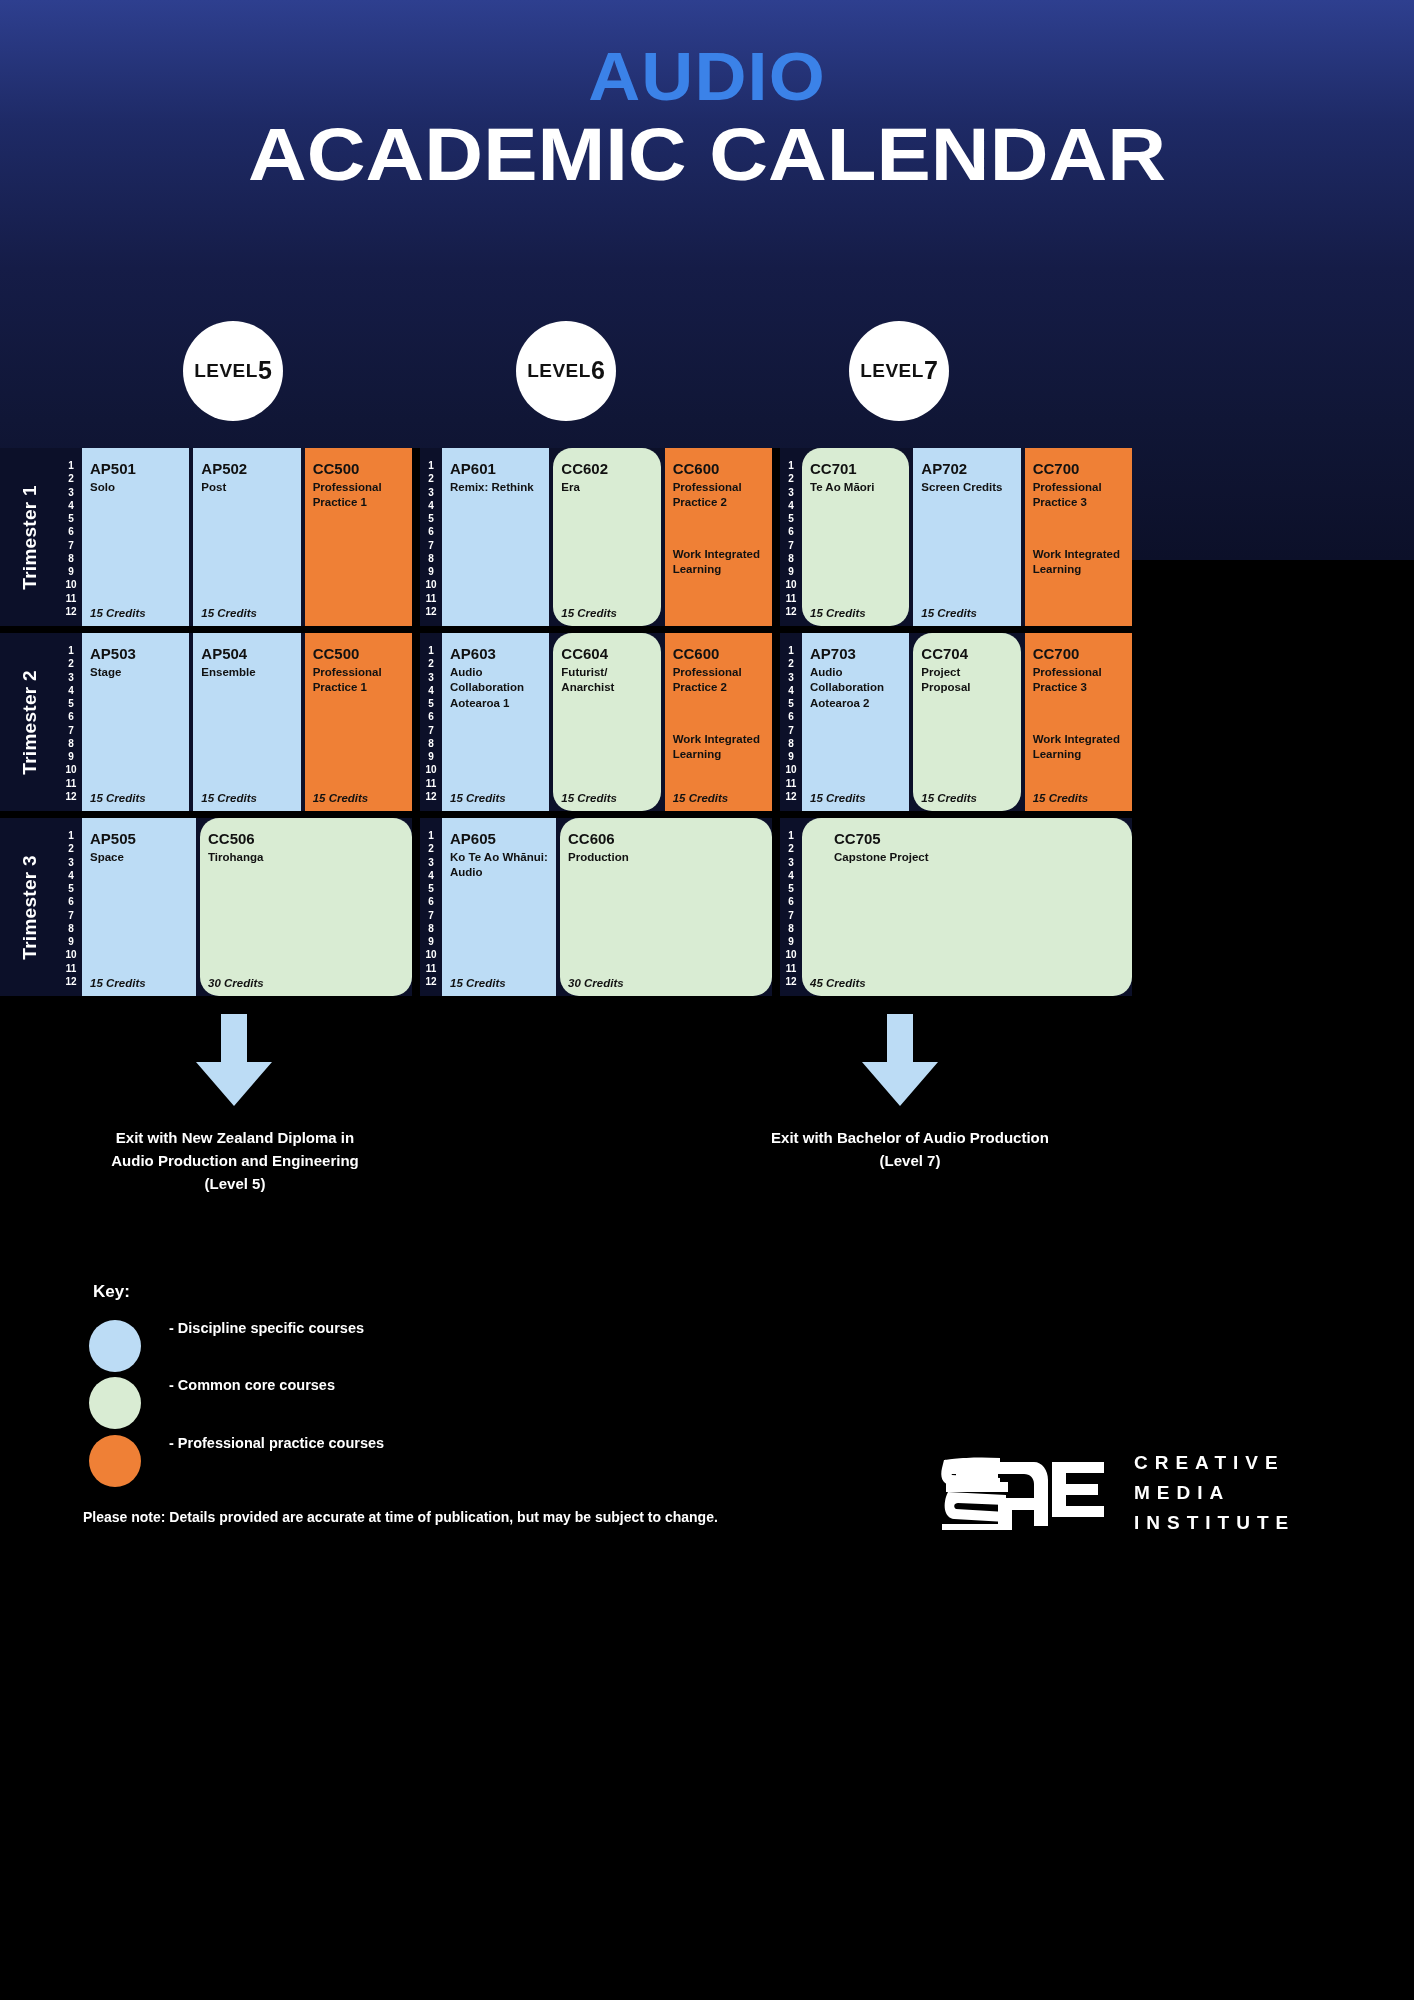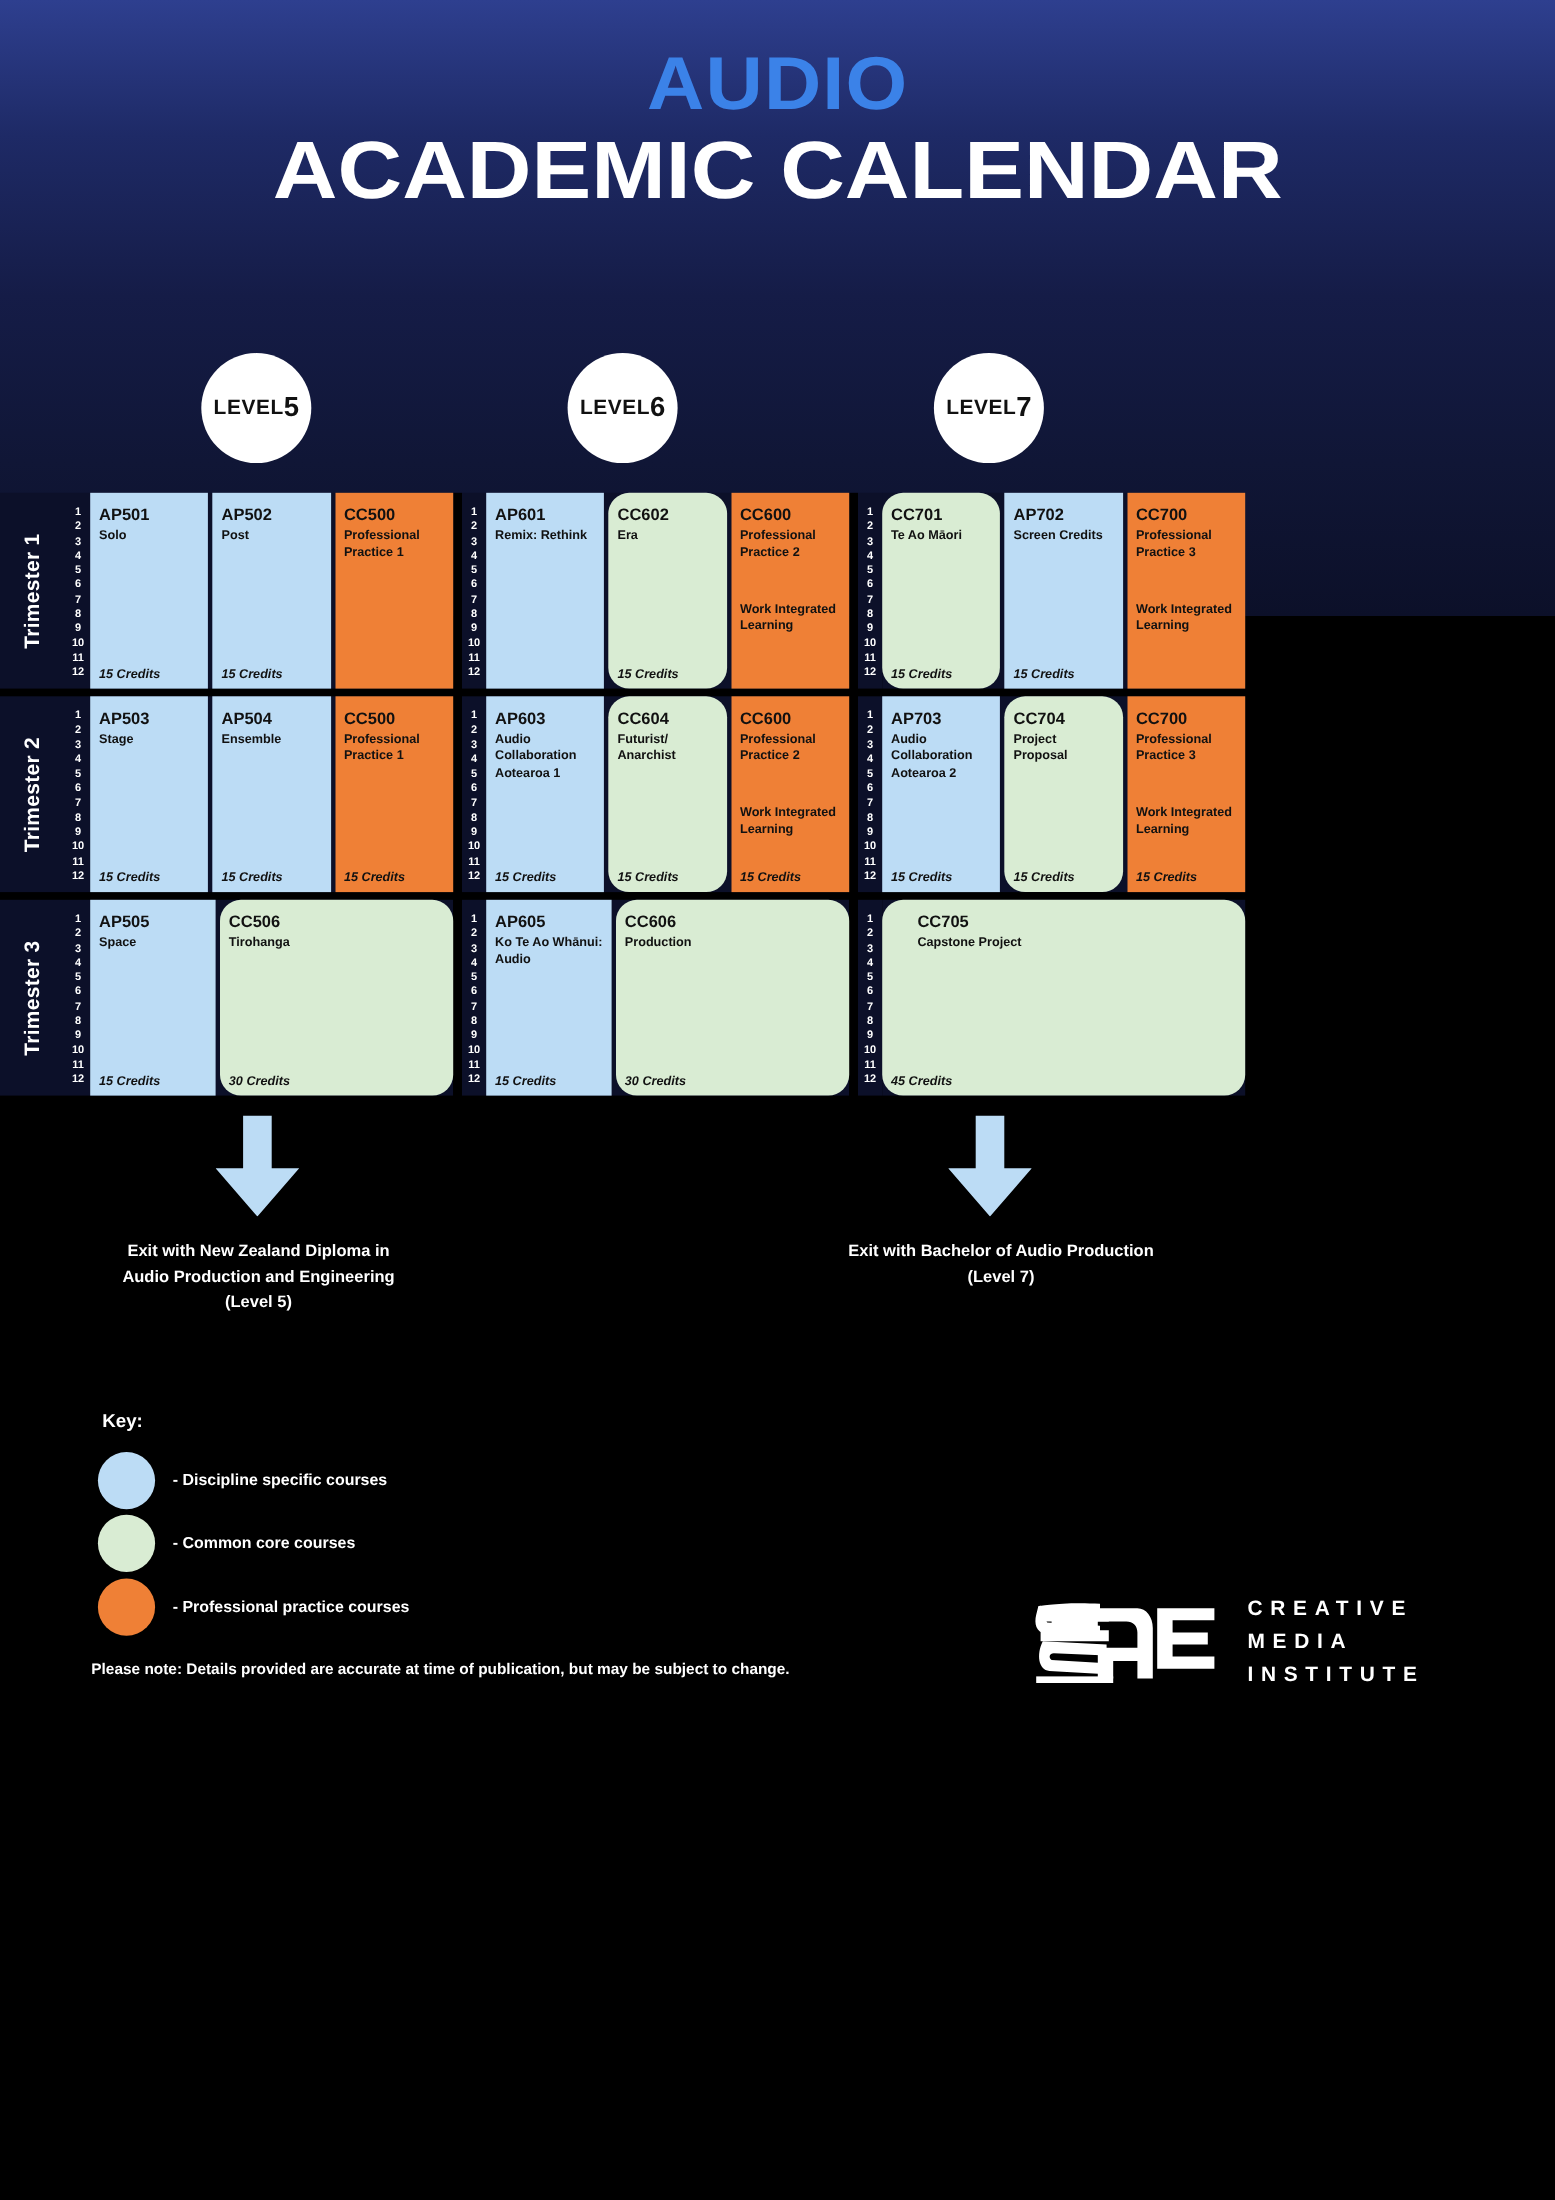--- a/index.html
+++ b/index.html
@@ -193,22 +193,22 @@
     position: absolute;
     left: 93px;
     top: 1282px;
     color: #ffffff;
     font-size: 17px;
     font-weight: 700;
   }
   .key-row {
     position: absolute;
     display: flex;
-    align-items: center;
-    gap: 16px;
+    align-items: flex-start;
+    gap: 28px;
   }
   .key-swatch {
     width: 52px;
     height: 52px;
     border-radius: 50%;
     flex: 0 0 52px;
   }
   .key-label {
     color: #ffffff;
     font-size: 14.5px;

